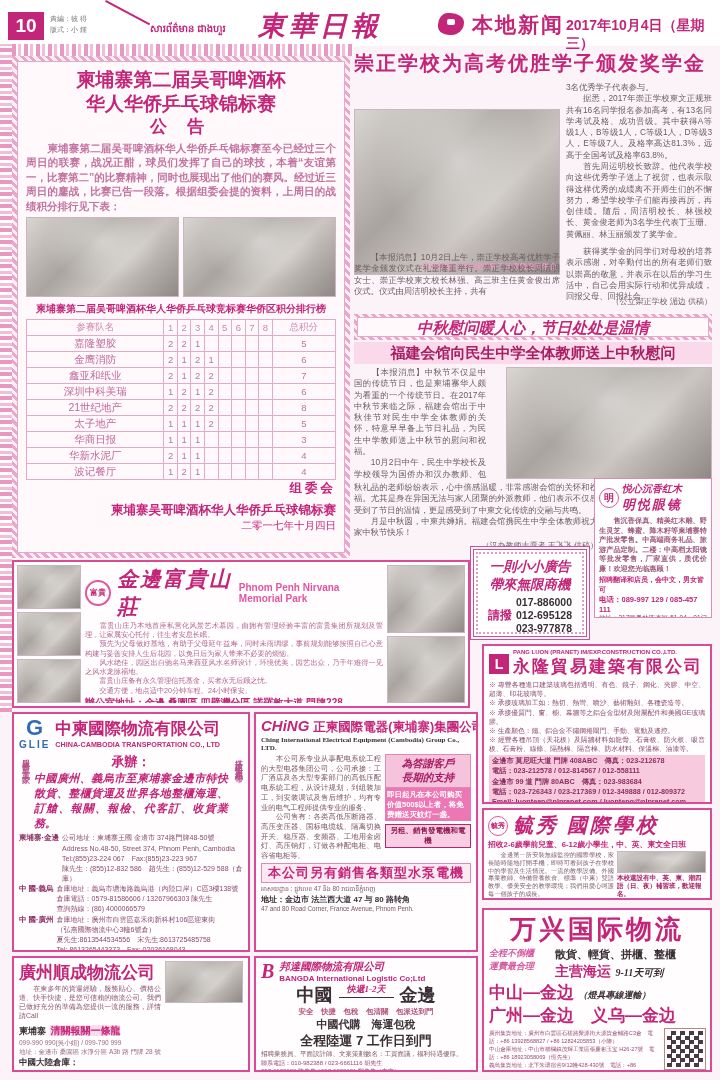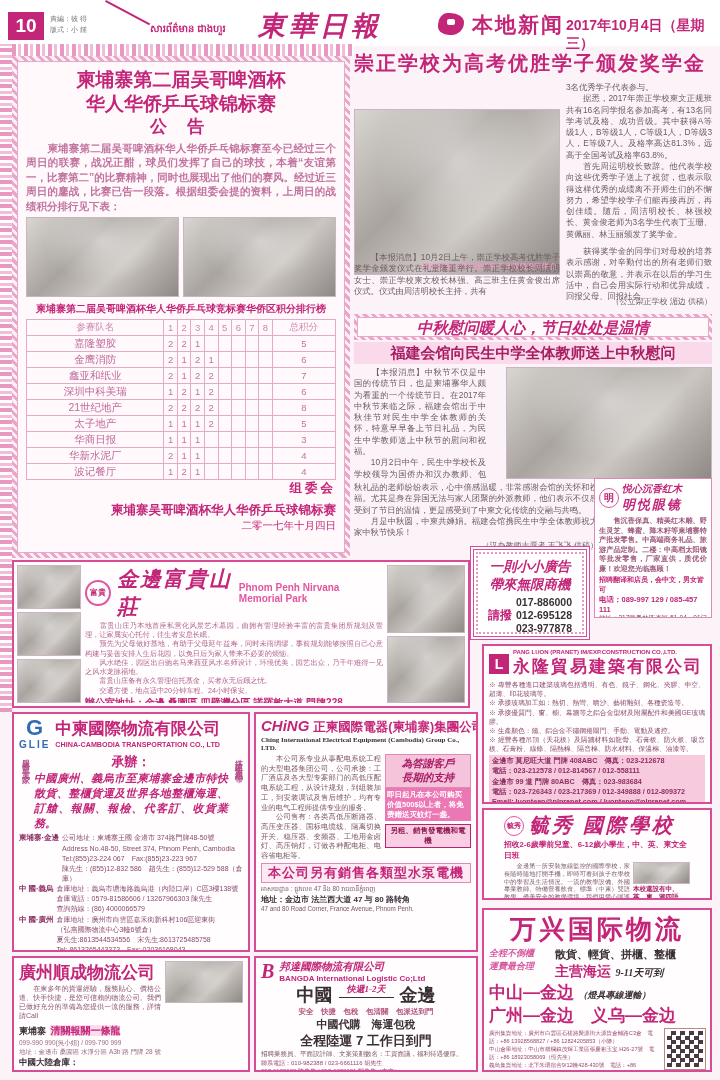--- a/index.html
+++ b/index.html
@@ -298,21 +298,21 @@
     </div>
   <div style="margin-top:2px;background:#f7cade;padding:1px 3px;font-weight:bold;color:#8f2f63;font-size:7.2px;line-height:1.4;">
       <div class="yl-contact">金邊市 莫尼旺大道 門牌 408ABC　傳真：023-212678</div>
       <div class="yl-contact">電話：023-212578 / 012-814567 / 012-558111</div>
       <div class="yl-contact">金邊市 99 道 門牌 80ABC　傳真：023-983684</div>
       <div class="yl-contact">電話：023-726343 / 023-217369 / 012-349888 / 012-809372</div>
       <div class="yl-contact">Email: luontean@plpranet.com / luonteng@plpranet.com</div>
     </div>
 </div>
 
-<div class="abs adbox" style="left:482px;top:808px;width:230px;height:92px;padding:2px 20px;">
+<div class="abs adbox" style="left:482px;top:808px;width:230px;height:92px;padding:2px 4px;">
   <div style="display:flex;align-items:center;gap:5px;">
     <div class="ctr mag b" style="width:20px;height:20px;border:1.5px solid var(--mag2);border-radius:50%;font-size:7px;line-height:18px;flex:none;">毓秀</div>
     <span class="b mag ser" style="font-size:20px;font-style:italic;letter-spacing:3px;">毓秀 國際學校</span>
   </div>
   <div class="b mag" style="font-size:7.8px;">招收2-6歲學前兒童、6-12歲小學生，中、英、柬文全日班</div>
   <div style="display:flex;gap:3px;margin-top:1px;">
     <div style="width:126px;">
       <div class="just prewrap" style="font-size:6.2px;line-height:1.25;color:#7a5a6a;">　　金邊第一所安裝無線監控的國際學校，家長隨時隨地打開手機，即時可看到孩子在學校中的學習及生活情況。一流的教學設備、外國專業教師、特備營養飲食、標準（中柬）雙語教學、優美安全的教學環境；我們用愛心呵護每一個孩子的成長。</div>
       <div class="b mag" style="font-size:7.5px;">歡迎各位家長參觀或電話咨詢</div>
     </div>

